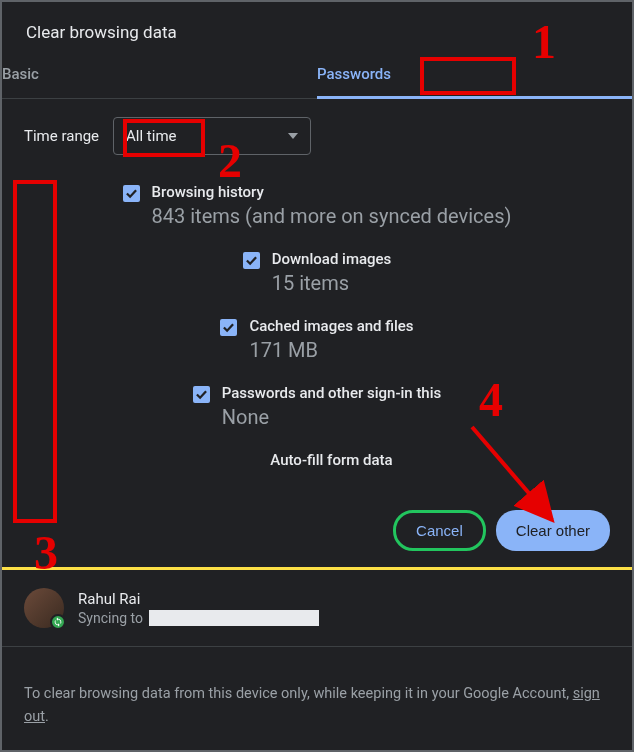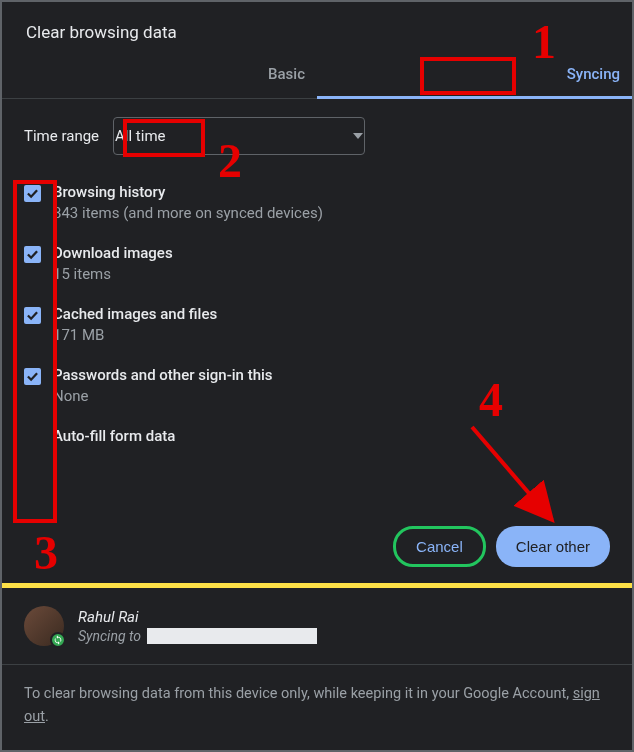--- a/index.html
+++ b/index.html
@@ -20,22 +20,22 @@
       padding: 20px 24px 8px 24px;
       color: #e8eaed;
     }
     .tabs {
       display: flex;
       border-bottom: 1px solid #3c4043;
       position: relative;
     }
     .tab {
       flex: 1;
-      text-align: right;
-      padding: 15px 12px;
+      text-align: left;
+      padding: 15px 0;
       font-size: 15px;
       font-weight: 500;
       color: #9aa0a6;
       cursor: pointer;
     }
     .tab.active {
       color: #8ab4f8;
     }
     .tab-indicator {
       position: absolute;
@@ -57,45 +57,45 @@
       gap: 14px;
       margin-bottom: 28px;
     }
     .time-label { color: #e8eaed; font-size: 15px; }
     .dropdown {
       display: inline-flex;
       align-items: center;
       justify-content: space-between;
       border: 1px solid #5f6368;
       border-radius: 4px;
-      padding: 9px 1px;
-      width: 252px;
+      padding: 9px 12px;
+      width: 198px;
       cursor: pointer;
       color: #e8eaed;
       font-size: 15px;
     }
     .dropdown svg { width: 10px; height: 6px; fill: #9aa0a6; }
     .items { display: flex; flex-direction: column; gap: 22px; }
-    .item { display: flex; gap: 12px; align-items: flex-start; }
+    .item { display: flex; gap: 12px; align-items: flex-start; justify-content: center; }
     .checkbox {
       width: 17px;
       height: 17px;
       border-radius: 2px;
       background: #8ab4f8;
       display: flex;
       align-items: center;
       justify-content: center;
       margin-top: 2px;
       flex-shrink: 0;
       cursor: pointer;
     }
     .checkbox svg { width: 13px; height: 11px; stroke: #202124; stroke-width: 2.5; fill: none; }
     .item-text { display: flex; flex-direction: column; gap: 3px; }
     .item-title { font-size: 15px; color: #e8eaed; font-weight: 500; }
-    .item-sub { font-size: 15px; color: #9aa0a6; }
+    .item-sub { font-size: 20px; color: #9aa0a6; }
     .footer {
       padding: 16px 22px;
       display: flex;
       justify-content: flex-end;
       gap: 10px;
       border-top: 0px solid #3c4043;
     }
     .btn {
       padding: 9px 20px;
       border-radius: 20px;
@@ -111,22 +111,21 @@
     }
     .btn-primary {
       background: #8ab4f8;
       color: #202124;
     }
     .account {
       display: flex;
       align-items: center;
       gap: 14px;
       padding: 18px 22px;
-      border-top: 5px solid #fde047;
-      font-style: italic;
+      border-top: 3px solid #fde047;
     }
     .avatar-wrap { position: relative; }
     .avatar {
       width: 40px;
       height: 40px;
       border-radius: 50%;
       background: linear-gradient(135deg,#6b4a3a,#3a2a20);
     }
     .sync-badge {
       position: absolute;
@@ -140,21 +139,21 @@
       align-items: center;
       justify-content: center;
       border: 2px solid #202124;
     }
     .sync-badge svg { width:10px; height:10px; fill:#fff; }
     .account-text { display:flex; flex-direction:column; gap:2px;}
     .account-name { font-size: 15px; color:#e8eaed; }
     .account-sync { font-size: 14px; color:#9aa0a6; display:flex; align-items:center; gap:6px;text-align:right;}
     .sync-redact { display:inline-block; width:170px; height:16px; background:#e8eaed; }
     .disclaimer {
-      padding: 18px 22px 22px 22px;
+      padding: 36px 22px 22px 22px;
       font-size: 14.5px;
       color: #9aa0a6;
       line-height: 1.55;
       border-top: 1px solid #3c4043;
     }
     .disclaimer a { color:#9aa0a6; text-decoration: underline; cursor:pointer;}
     
     .anno {
       position: absolute;
       pointer-events: none;
@@ -173,21 +172,21 @@
   </style>
 </head>
 <body>
 
 <div class="dialog">
 
   <div class="dialog-title">Clear browsing data</div>
 
   <div class="tabs">
     <div class="tab">Basic</div>
-    <div class="tab active">Syncing</div>
+    <div class="tab active">Passwords</div>
     <div class="tab-indicator"></div>
   </div>
 
   <div class="content">
     <div class="time-row">
       <span class="time-label">Time range</span>
       <div class="dropdown">
         <span>All time</span>
         <svg viewBox="0 0 10 6">
             <path d="M0 0 L5 6 L10 0 Z"></path>

